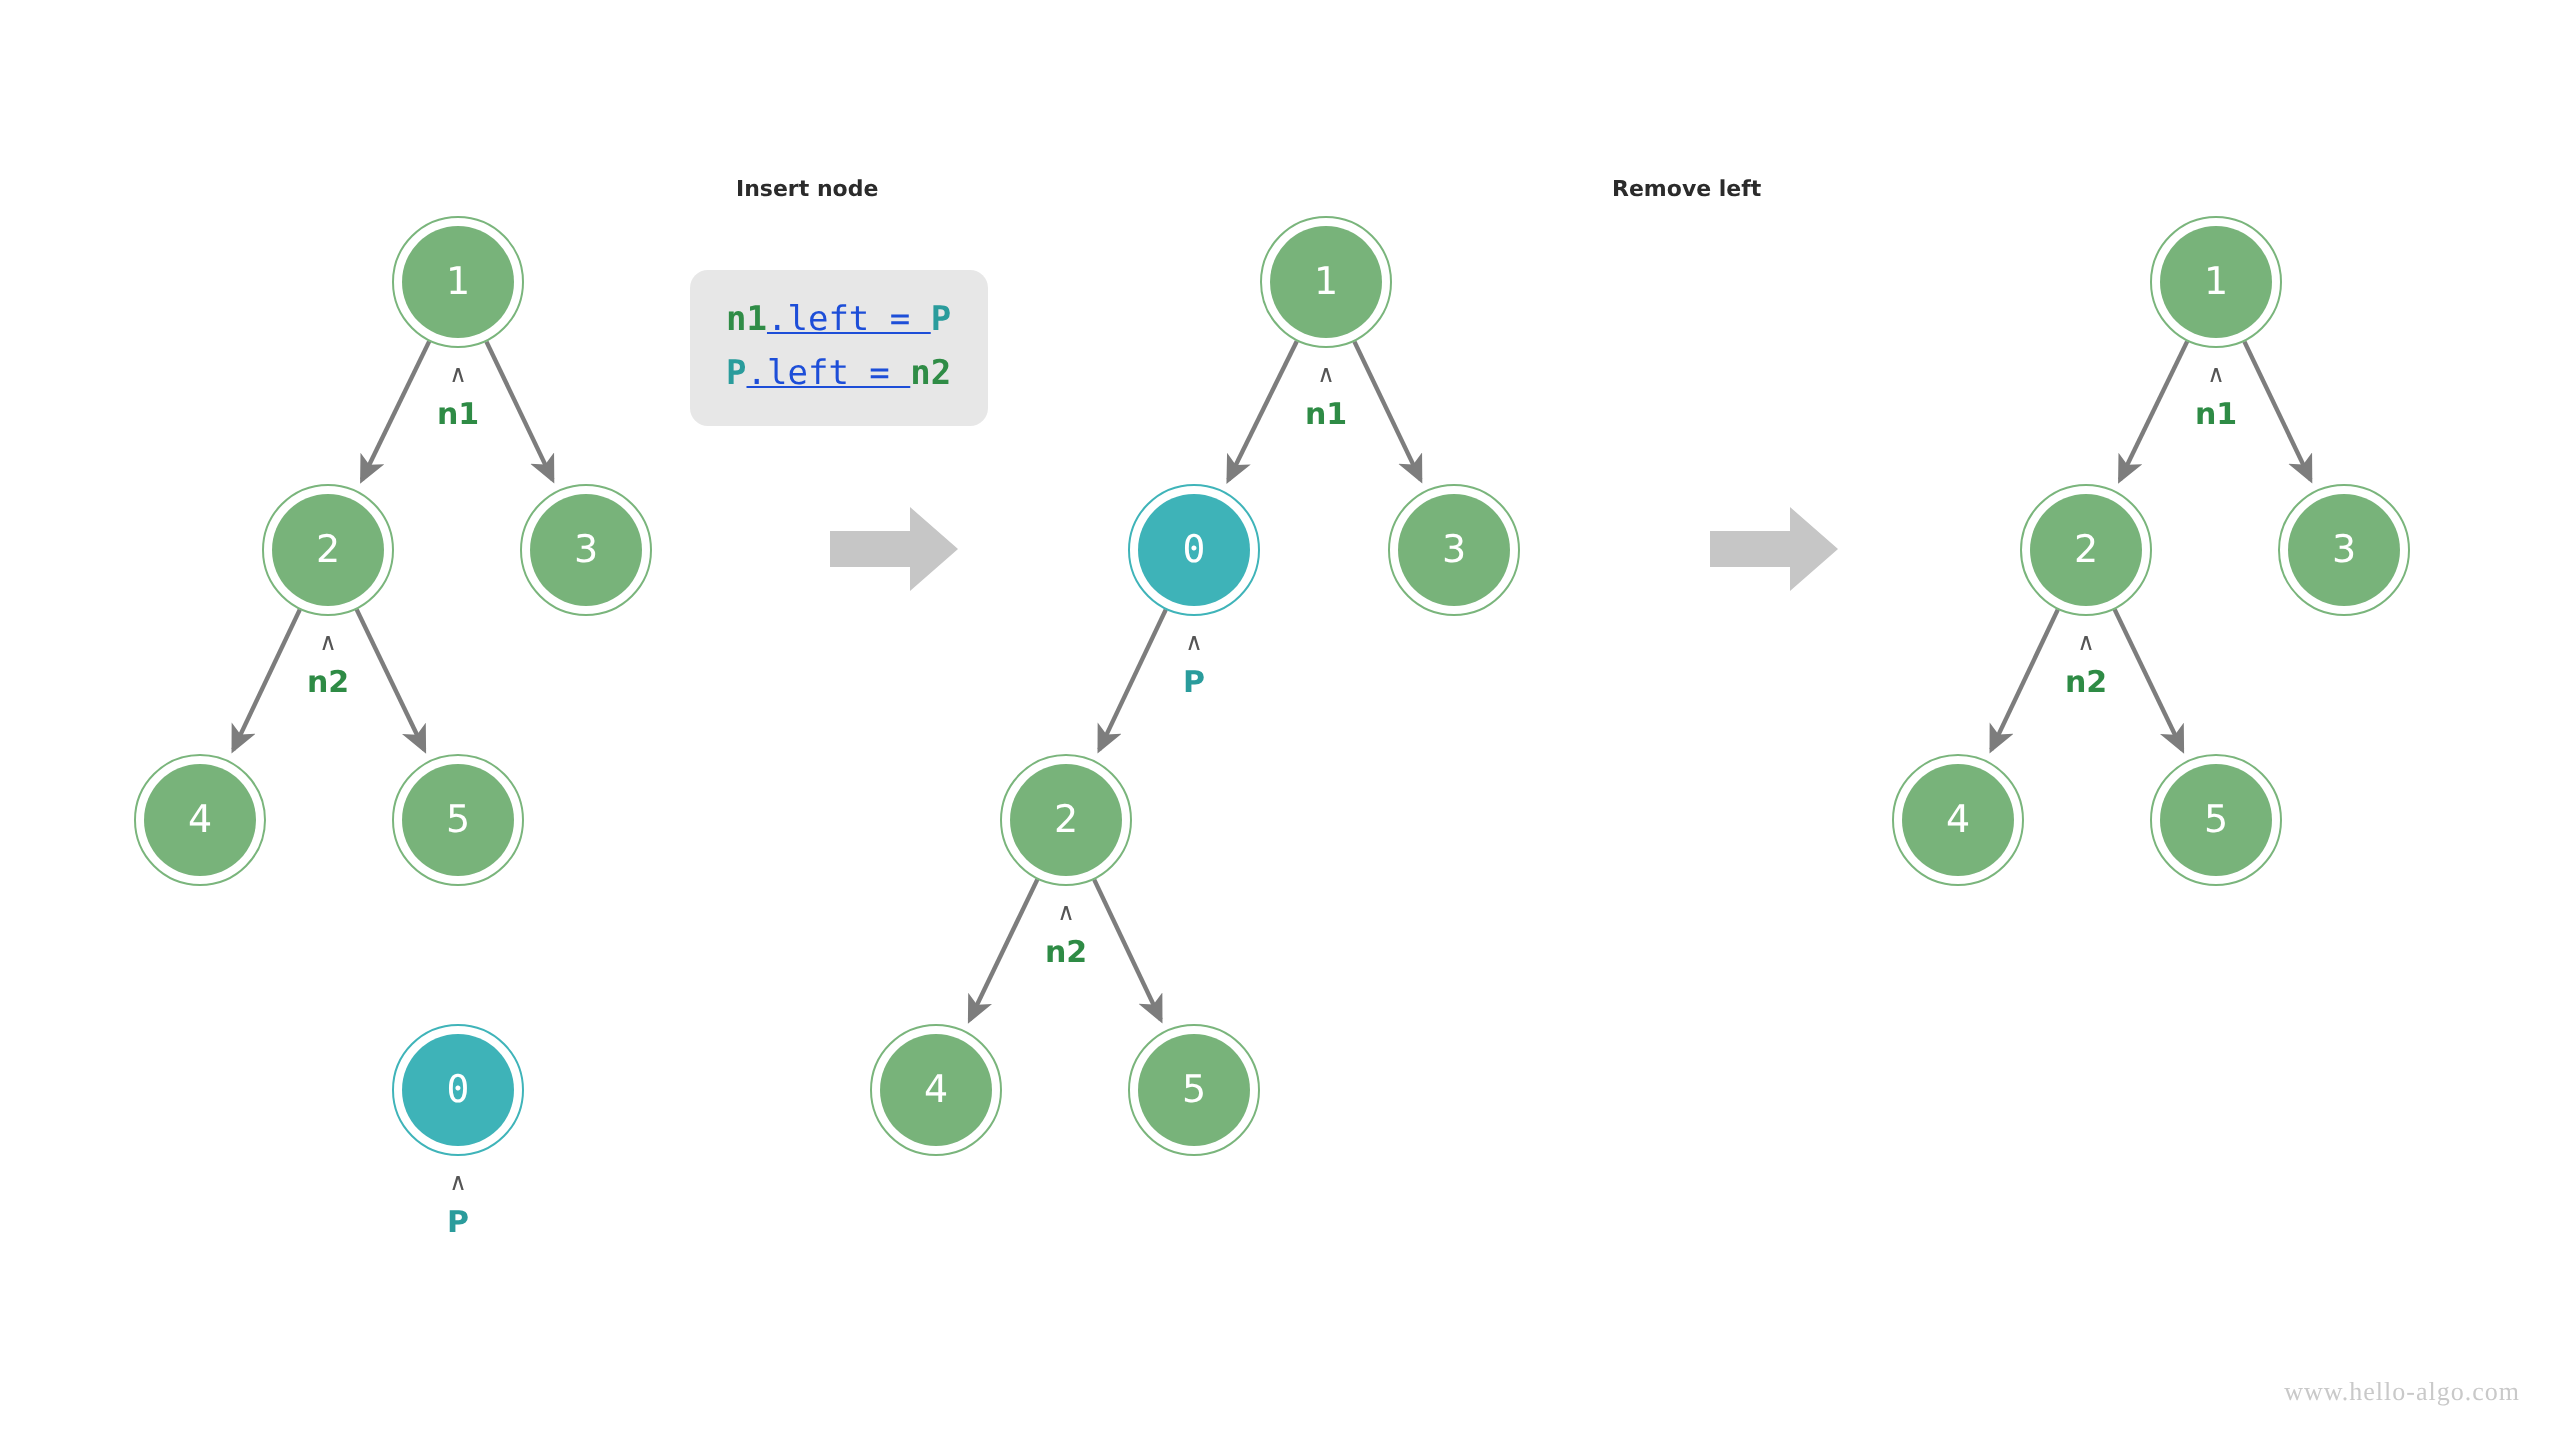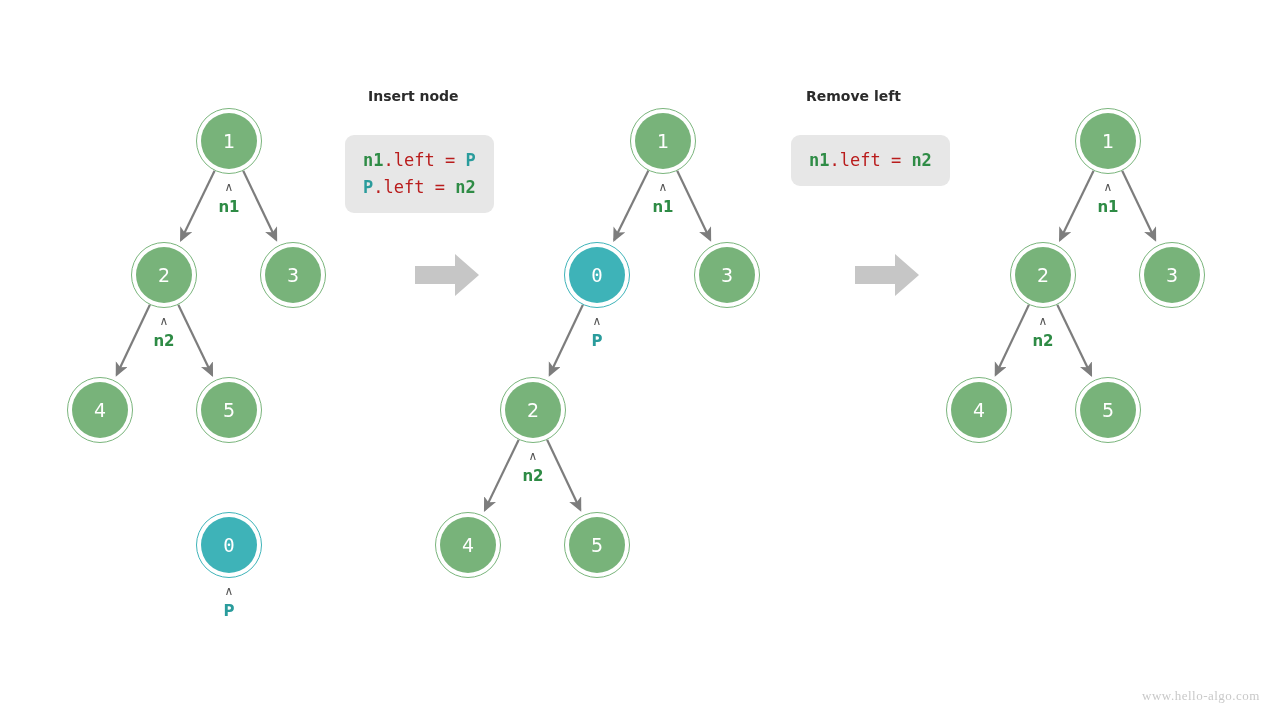--- a/index.html
+++ b/index.html
@@ -92,38 +92,38 @@
     line-height: 18px;
     margin-top: 4px;
   }
   .ptr .lbl.green { color: #2e8b45; }
   .ptr .lbl.teal { color: #2a9c9c; }
 
   .panel-title {
     position: absolute;
     font-family: "DejaVu Sans", sans-serif;
     font-weight: bold;
-    font-size: 14px;
+    font-size: 11px;
     color: #2b2b2b;
     white-space: nowrap;
   }
   .codebox {
     position: absolute;
     background: #e7e7e7;
     border-radius: 9px;
     padding: 12px 18px;
     font-family: "DejaVu Sans Mono", monospace;
     font-size: 17px;
     color: #3a3a3a;
     line-height: 27px;
     white-space: nowrap;
   }
   .codebox .v-green { color: #2f8c46; font-weight: bold; }
   .codebox .v-teal  { color: #2a9c9c; font-weight: bold; }
-  .codebox .punct { color: #b91c1c; }
+  .codebox .punct { color: #1d4ed8; text-decoration: underline; }
 
   .bigarrow {
     position: absolute;
     transform: translate(-50%, -50%);
   }
   .watermark {
     position: absolute;
     right: 20px;
     bottom: 16px;
     font-family: Liberation Serif, serif;
@@ -265,23 +265,20 @@
       </div>
     </div>
 
   <div class="panel-title" style="left:368px; top:88px;">Insert node</div>
   <div class="panel-title" style="left:806px; top:88px;">Remove left</div>
 
   <div class="codebox" id="codebox-insert" style="left:345px; top:135px;">
       <div><span class="v-green">n1</span><span class="punct">.left = </span><span class="v-teal">P</span></div>
       <div><span class="v-teal">P</span><span class="punct">.left = </span><span class="v-green">n2</span></div>
     </div>
-  <div class="codebox" id="codebox-remove" style="left:791px; top:135px;">
-      <div><span class="v-green">n1</span><span class="punct">.left = </span><span class="v-green">n2</span></div>
-    </div>
 
   <div class="bigarrow" style="left:447px; top:277px;">
     <svg width="68" height="46" viewBox="0 0 68 46" xmlns="http://www.w3.org/2000/svg">
       <path d="M2,14 L42,14 L42,2 L66,23 L42,44 L42,32 L2,32 Z" fill="#c6c6c6"></path>
     </svg>
   </div>
   <div class="bigarrow" style="left:887px; top:277px;">
     <svg width="68" height="46" viewBox="0 0 68 46" xmlns="http://www.w3.org/2000/svg">
       <path d="M2,14 L42,14 L42,2 L66,23 L42,44 L42,32 L2,32 Z" fill="#c6c6c6"></path>
     </svg>

